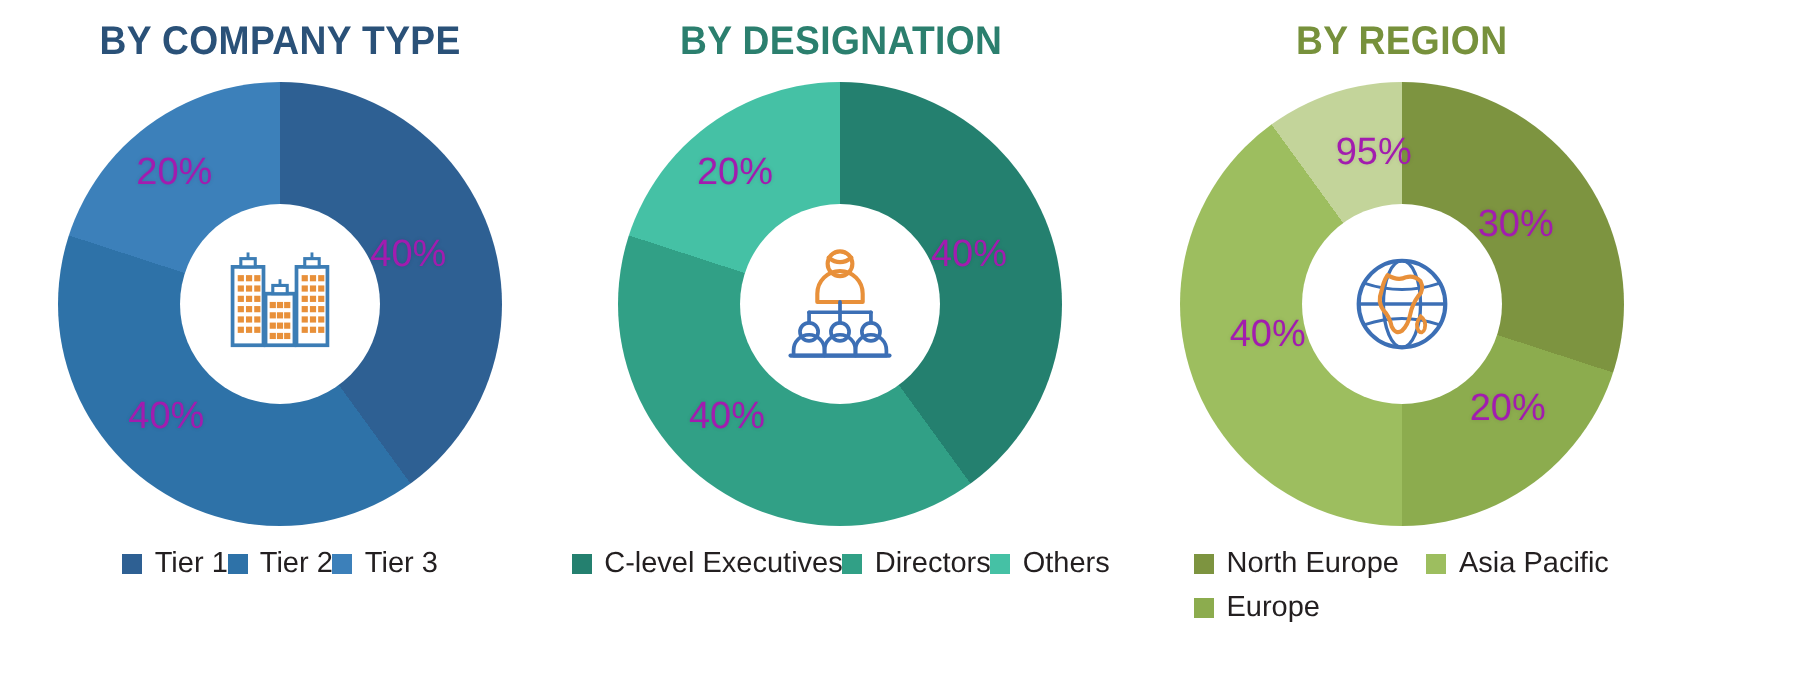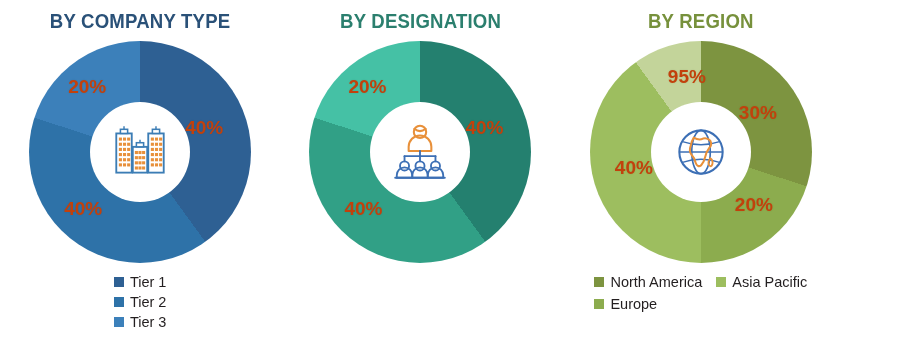--- a/index.html
+++ b/index.html
@@ -68,32 +68,32 @@
     height: 100px;
     border-radius: 50%;
     background: #ffffff;
     display: flex;
     align-items: center;
     justify-content: center;
   }
 
   .slice-label {
     position: absolute;
-    color: #c2410c;
+    color: #a21caf;
     font-size: 19px;
-    font-weight: bold;
+    font-weight: normal;
     font-family: "Liberation Sans", sans-serif;
     white-space: nowrap;
     text-shadow: 0 0 2px rgba(0,0,0,0.10);
   }
 
   .legend {
     margin-top: 9px;
     display: flex;
-    flex-direction: column;
+    flex-direction: row;
     align-items: center;
   }
   .legend.grid2 {
     display: grid;
     grid-template-columns: auto auto;
     column-gap: 14px;
     row-gap: 2px;
   }
 
   .legend-item {
@@ -246,20 +246,34 @@
             <path d="M39.5 57 v-2.6 a7.5 7.5 0 0 1 15 0 V57 z"></path>
           </g>
           <line x1="8" y1="57" x2="56" y2="57" stroke="#3C6FB5" stroke-width="2" stroke-linecap="round"></line>
         </svg>
       </div>
       <div class="slice-label" style="left:156px; top:76px;">40%</div>
       <div class="slice-label" style="left:35px; top:157px;">40%</div>
       <div class="slice-label" style="left:39px; top:35px;">20%</div>
     </div>
 
+    <div class="legend">
+      <div class="legend-item">
+        <span class="legend-swatch" id="sw1-0" style="background: rgb(36, 128, 111);"></span>
+        <span class="legend-label">C-level Executives</span>
+      </div>
+      <div class="legend-item">
+        <span class="legend-swatch" id="sw1-1" style="background: rgb(49, 160, 134);"></span>
+        <span class="legend-label">Directors</span>
+      </div>
+      <div class="legend-item">
+        <span class="legend-swatch" id="sw1-2" style="background: rgb(69, 193, 165);"></span>
+        <span class="legend-label">Others</span>
+      </div>
+    </div>
   </div>
 
   <div class="panel">
     <div class="panel-title" style="color: rgb(119, 145, 60);">BY REGION</div>
 
     <div class="donut-wrap">
       <div class="donut" id="donut2" style="background: conic-gradient(rgb(125, 148, 64) 0deg, rgb(125, 148, 64) 108deg, rgb(140, 172, 78) 108deg, rgb(140, 172, 78) 180deg, rgb(157, 190, 95) 180deg, rgb(157, 190, 95) 324deg, rgb(195, 212, 154) 324deg, rgb(195, 212, 154) 360deg);"></div>
       <div class="donut-hole">
         <svg class="center-icon" viewBox="0 0 64 64">
           <circle cx="32" cy="32" r="21" fill="none" stroke="#3C6FB5" stroke-width="2"></circle>
@@ -273,21 +287,21 @@
       </div>
       <div class="slice-label" style="left:149px; top:61px;">30%</div>
       <div class="slice-label" style="left:145px; top:153px;">20%</div>
       <div class="slice-label" style="left:25px; top:116px;">40%</div>
       <div class="slice-label" style="left:78px; top:25px;">95%</div>
     </div>
 
     <div class="legend grid2">
       <div class="legend-item">
         <span class="legend-swatch" id="sw2-0" style="background: rgb(125, 148, 64);"></span>
-        <span class="legend-label">North America</span>
+        <span class="legend-label">North Europe</span>
       </div>
       <div class="legend-item">
         <span class="legend-swatch" id="sw2-2" style="background: rgb(157, 190, 95);"></span>
         <span class="legend-label">Asia Pacific</span>
       </div>
       <div class="legend-item">
         <span class="legend-swatch" id="sw2-1" style="background: rgb(140, 172, 78);"></span>
         <span class="legend-label">Europe</span>
       </div>
     </div>

